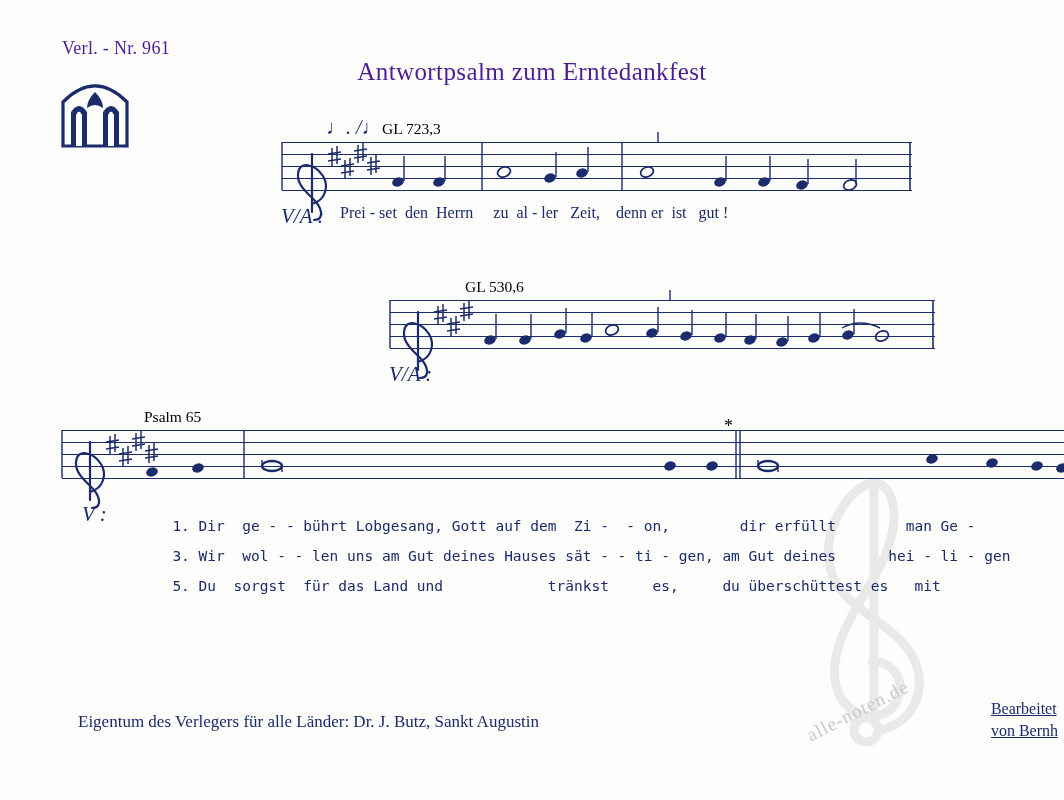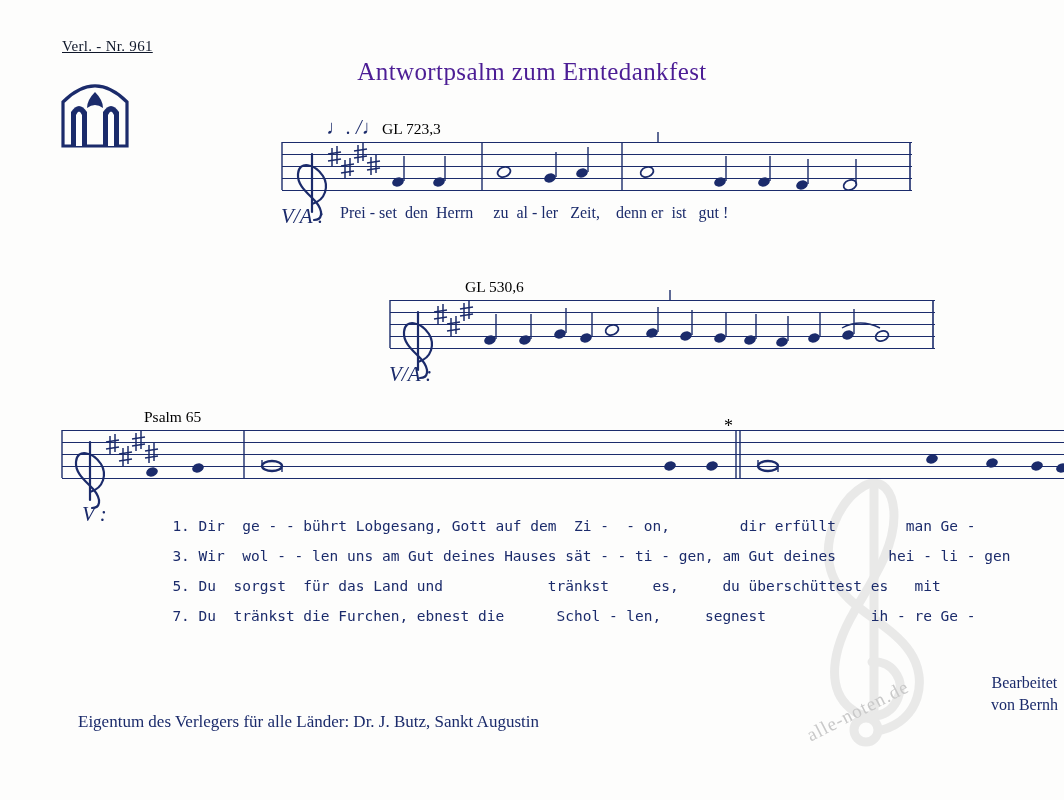--- a/index.html
+++ b/index.html
@@ -15,25 +15,24 @@
     overflow: hidden;
     font-family: "Liberation Serif", serif;
     color: #1b2b6b;
   }
 
   
   .verl-nr {
     position: absolute;
     left: 62px;
     top: 38px;
-    font-size: 15px;
+    font-size: 18px;
     letter-spacing: 0.3px;
-    color: #0f172a;
+    color: #4c1d95;
     white-space: nowrap;
-    text-decoration: underline;
   }
   .logo {
     position: absolute;
     left: 57px;
     top: 72px;
     width: 76px;
     height: 76px;
   }
   .doc-title {
     position: absolute;
@@ -114,26 +113,27 @@
     position: absolute;
     left: 78px;
     top: 712px;
     font-size: 17px;
     color: #1b2b6b;
     white-space: nowrap;
   }
   .footer-right {
     position: absolute;
     right: 6px;
-    top: 672px;
+    top: 698px;
     font-size: 16px;
     color: #1b2b6b;
-    text-align: center;
+    text-align: left;
     line-height: 1.35;
     white-space: nowrap;
+    text-decoration: underline;
   }
 </style>
 </head>
 <body>
 
 <div id="page">
 
   <div class="verl-nr">Verl. - Nr. 961</div>
 
   <div class="logo">
@@ -387,23 +387,20 @@
 
     <div class="lyric-row" style="left:58px; top:72px;">
       <span>1.</span><span> </span><span>Dir  ge - - bührt Lobgesang, Gott auf dem  Zi -  - on,        dir erfüllt        man Ge -</span>
     </div>
     <div class="lyric-row" style="left:58px; top:102px;">
       <span>3.</span><span> </span><span>Wir  wol - - len uns am Gut deines Hauses sät - - ti - gen, am Gut deines      hei - li - gen</span>
     </div>
     <div class="lyric-row" style="left:58px; top:132px;">
       <span>5.</span><span> </span><span>Du  sorgst  für das Land und            tränkst     es,     du überschüttest es   mit</span>
     </div>
-    <div class="lyric-row" style="left:58px; top:162px;">
-      <span>7.</span><span> </span><span>Du  tränkst die Furchen, ebnest die      Schol - len,     segnest            ih - re Ge -</span>
-    </div>
   </div>
 
   <div class="footer-left">Eigentum des Verlegers für alle Länder: Dr. J. Butz, Sankt Augustin</div>
   <div class="footer-right">
     <div>Bearbeitet</div>
     <div>von Bernh</div>
   </div>
 
 </div>
 

